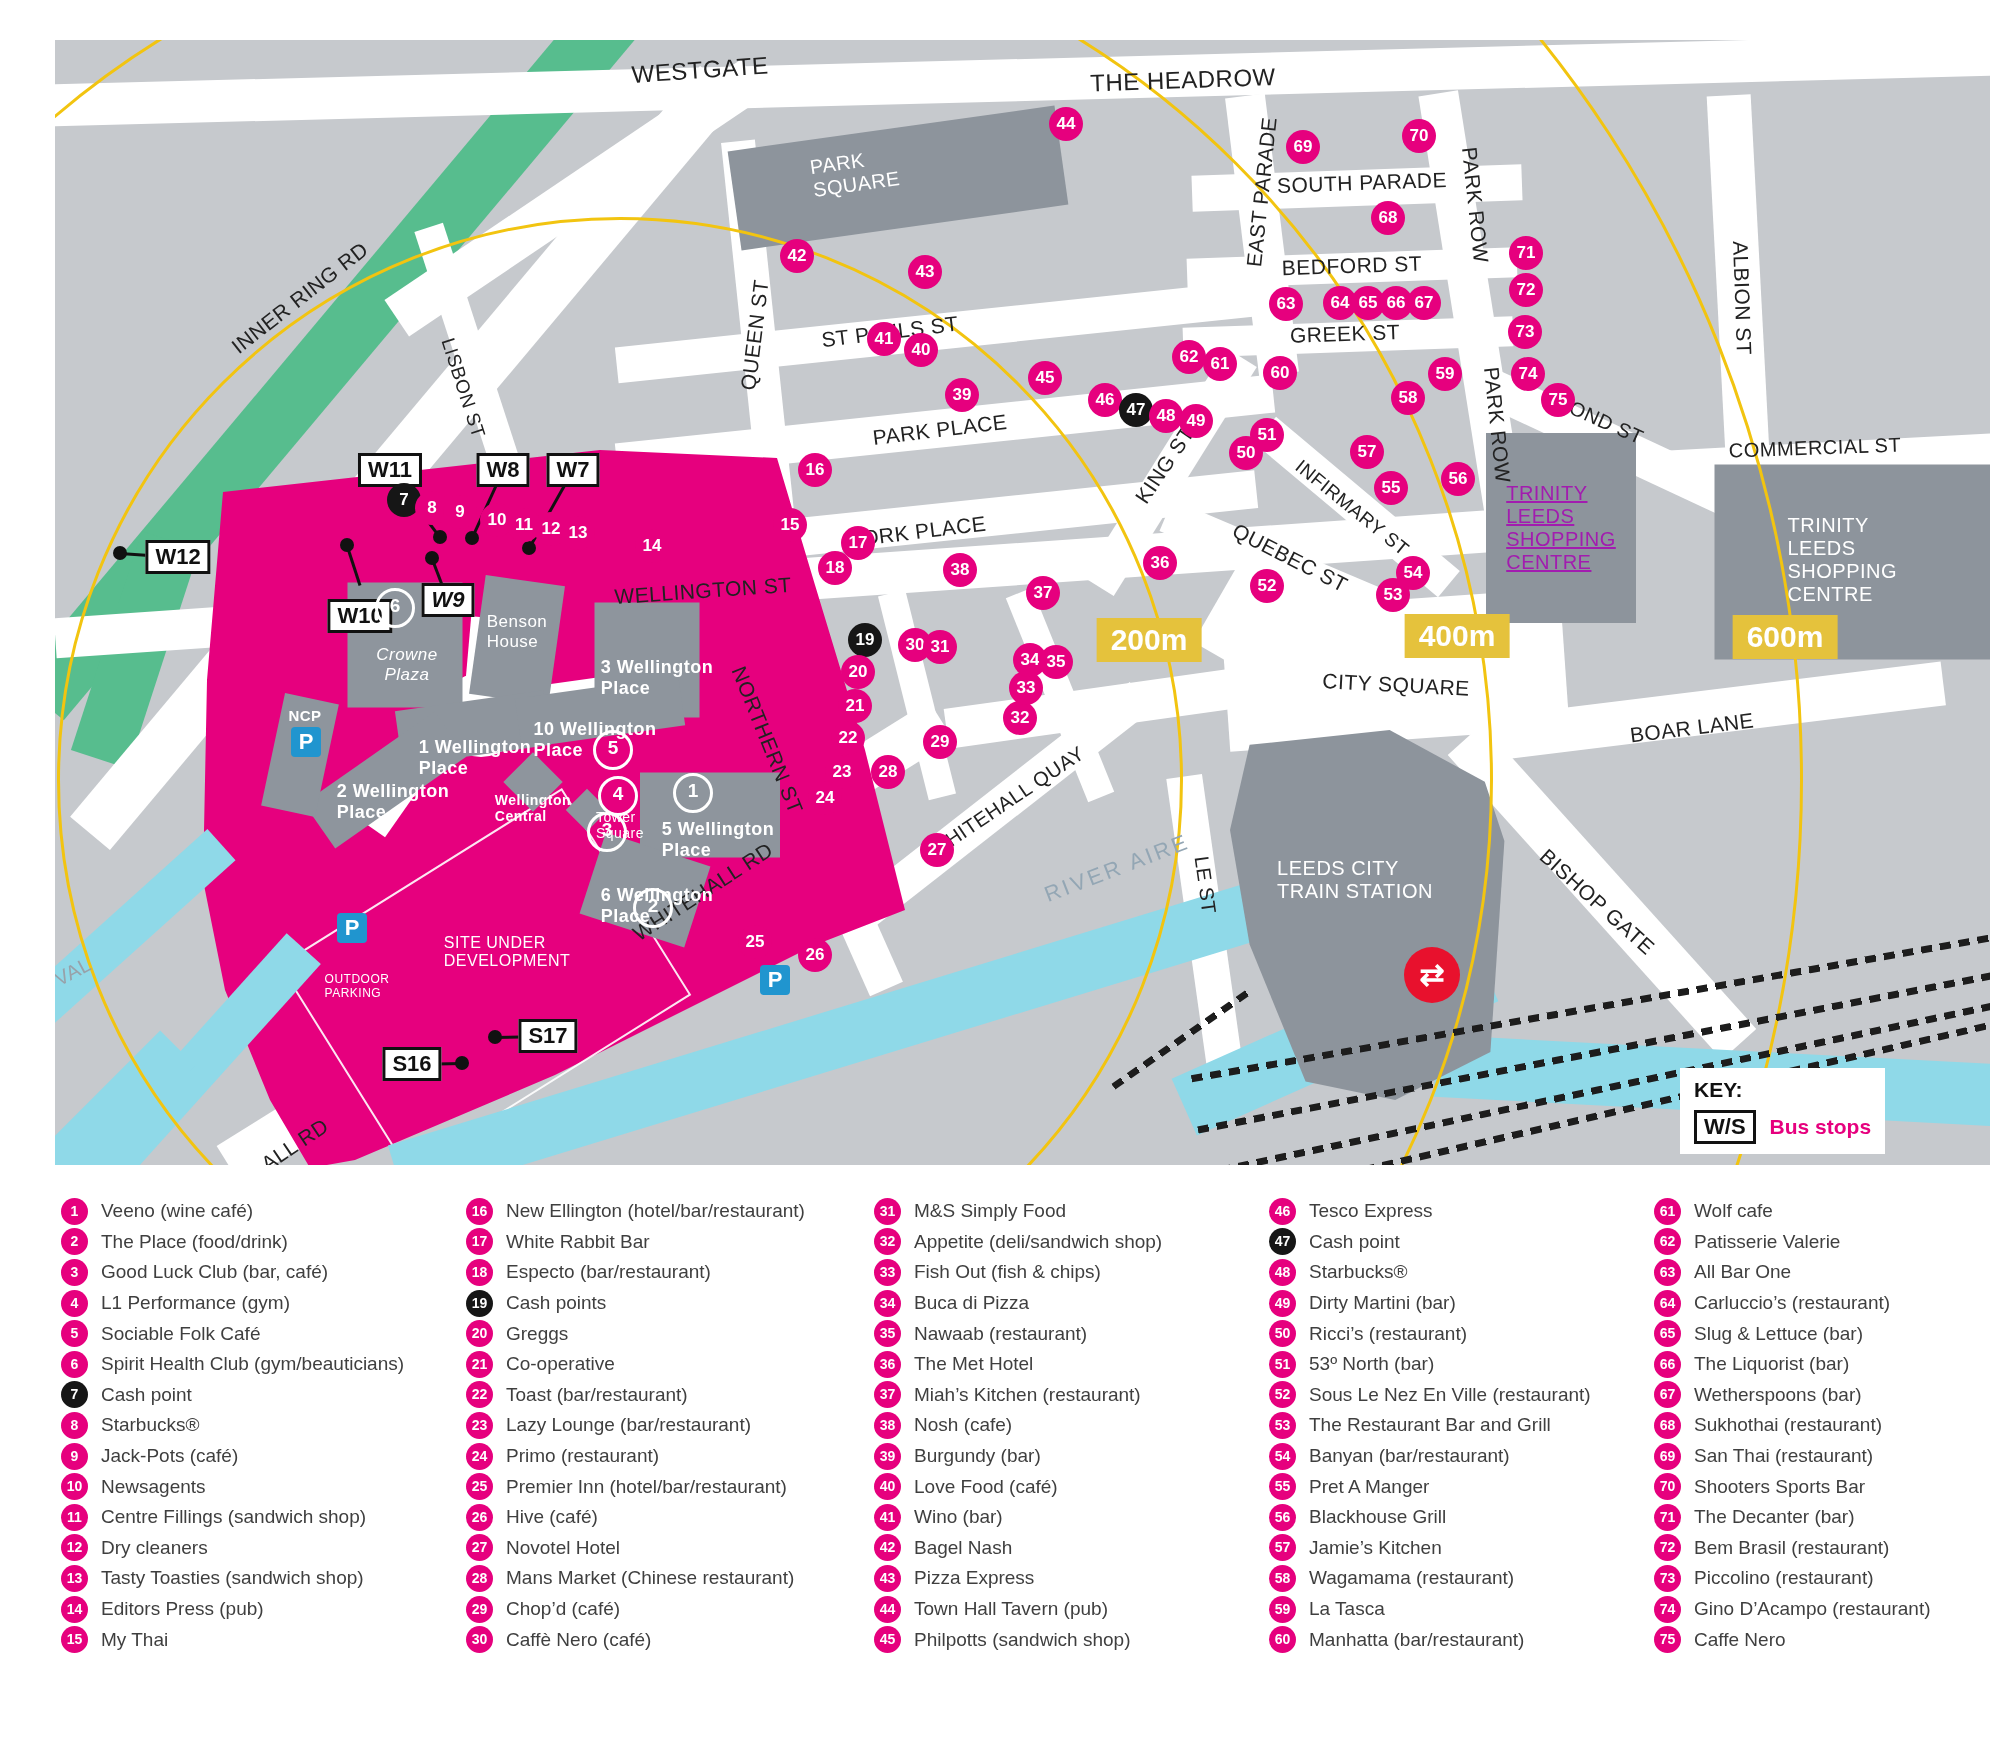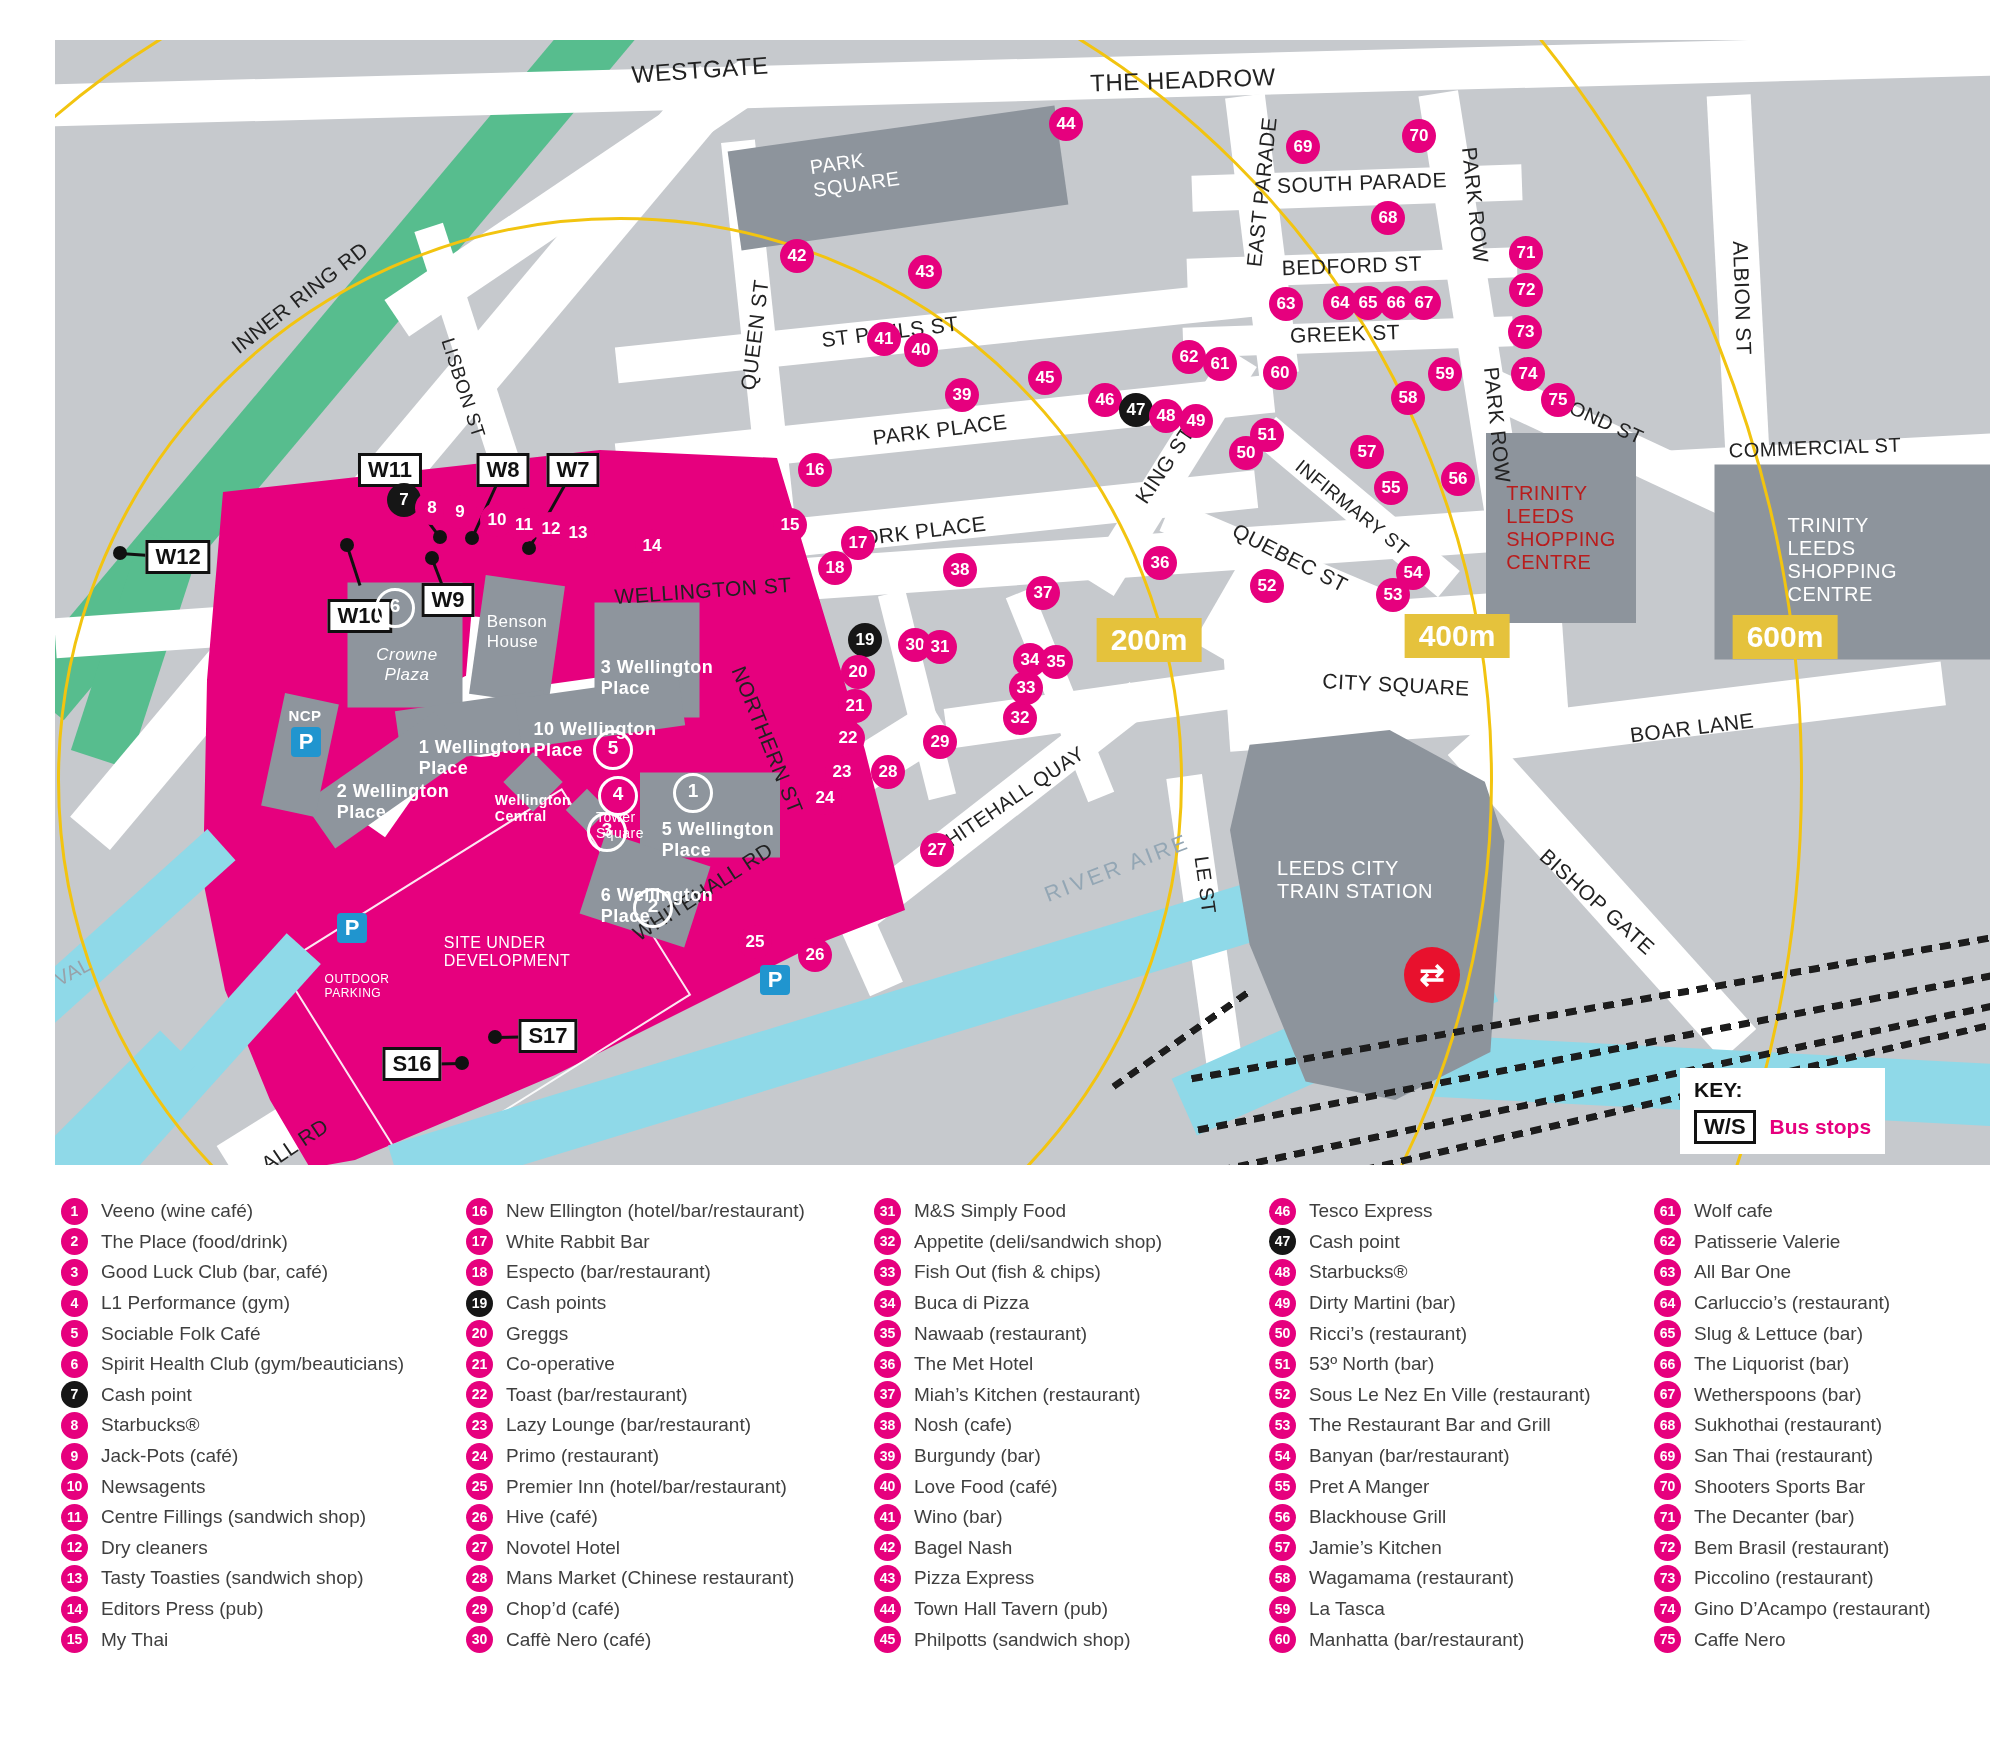--- a/index.html
+++ b/index.html
@@ -158,21 +158,21 @@
         <div class="lbl" style="left: 1760px; top: 408px; --r: -2deg; font-size: 20px;">COMMERCIAL ST</div>
         <div class="lbl" style="left: 1545px; top: 380px; --r: 24deg; font-size: 20px;">BOND ST</div>
         <div class="lbl" style="left: 648px; top: 852px; --r: -33deg; font-size: 21px;">WHITEHALL RD</div>
         <div class="lbl" style="left: 952px; top: 762px; --r: -34deg; font-size: 20px;">WHITEHALL QUAY</div>
         <div class="lbl" style="left: 240px; top: 1105px; --r: -34deg; font-size: 21px;">ALL RD</div>
         <div class="lbl" style="left: 18px; top: 932px; --r: -28deg; font-size: 20px; color: rgb(152, 161, 169);">VAL</div>
         <div class="lbl" style="left: 1062px; top: 828px; --r: -21deg; font-size: 22px; color: rgb(147, 166, 180); letter-spacing: 3px;">RIVER AIRE</div>
         <div class="lbl" style="left: 1150px; top: 845px; --r: 82deg; font-size: 20px;">LE ST</div>
         <div class="lbl left" style="left: 800px; top: 133px; --r: -8deg; font-size: 20px; color: rgb(255, 255, 255);">PARK
 SQUARE</div>
-        <div class="lbl left" style="left: 1506px; top: 488px; --r: 0deg; font-size: 20px; color: #b91c1c;">TRINITY
+        <div class="lbl left" style="left: 1506px; top: 488px; --r: 0deg; font-size: 20px; color: #a21caf; text-decoration: underline;">TRINITY
 LEEDS
 SHOPPING
 CENTRE</div>
         <div class="lbl left" style="left: 1800px; top: 520px; --r: 0deg; font-size: 20px; color: rgb(255, 255, 255);">TRINITY LEEDS
 SHOPPING
 CENTRE</div>
         <div class="lbl left" style="left: 1300px; top: 840px; --r: 0deg; font-size: 20px; color: rgb(255, 255, 255);">LEEDS CITY
 TRAIN STATION</div>
         <div class="lbl" style="left: 352px; top: 625px; --r: 0deg; font-size: 17px; color: rgb(255, 255, 255); font-style: italic;">Crowne
 Plaza</div>
@@ -209,21 +209,21 @@
         <div class="bdot" style="left: 474px; top: 508px;"></div>
         <div class="bstop" style="left: 518px; top: 430px;">W7</div>
         <div class="bline" style="left: 123px; top: 515.5px; width: 58.1378px; transform: rotate(-176.055deg);"></div>
         <div class="bdot" style="left: 65px; top: 513px;"></div>
         <div class="bstop" style="left: 123px; top: 517px;">W12</div>
         <div class="bline" style="left: 305px; top: 543.5px; width: 42.0595px; transform: rotate(-108.004deg);"></div>
         <div class="bdot" style="left: 292px; top: 505px;"></div>
         <div class="bstop" style="left: 305px; top: 545px; margin-top: 31px;">W10</div>
         <div class="bline" style="left: 393px; top: 558.5px; width: 44.9444px; transform: rotate(-110.854deg);"></div>
         <div class="bdot" style="left: 377px; top: 518px;"></div>
-        <div class="bstop" style="left: 393px; top: 560px;">W9</div>
+        <div class="bstop" style="left: 393px; top: 560px; font-style: italic;">W9</div>
         <div class="bline" style="left: 357px; top: 1022.5px; width: 50.01px; transform: rotate(-1.14576deg);"></div>
         <div class="bdot" style="left: 407px; top: 1023px;"></div>
         <div class="bstop" style="left: 357px; top: 1024px;">S16</div>
         <div class="bline" style="left: 493px; top: 994.5px; width: 53.0094px; transform: rotate(178.919deg);"></div>
         <div class="bdot" style="left: 440px; top: 997px;"></div>
         <div class="bstop" style="left: 493px; top: 996px;">S17</div>
         <div class="mk o" style="left: 638px; top: 753px;">1</div>
         <div class="mk o" style="left: 598px; top: 868px;">2</div>
         <div class="mk o" style="left: 552px; top: 792px;">3</div>
         <div class="mk o" style="left: 563px; top: 756px;">4</div>

